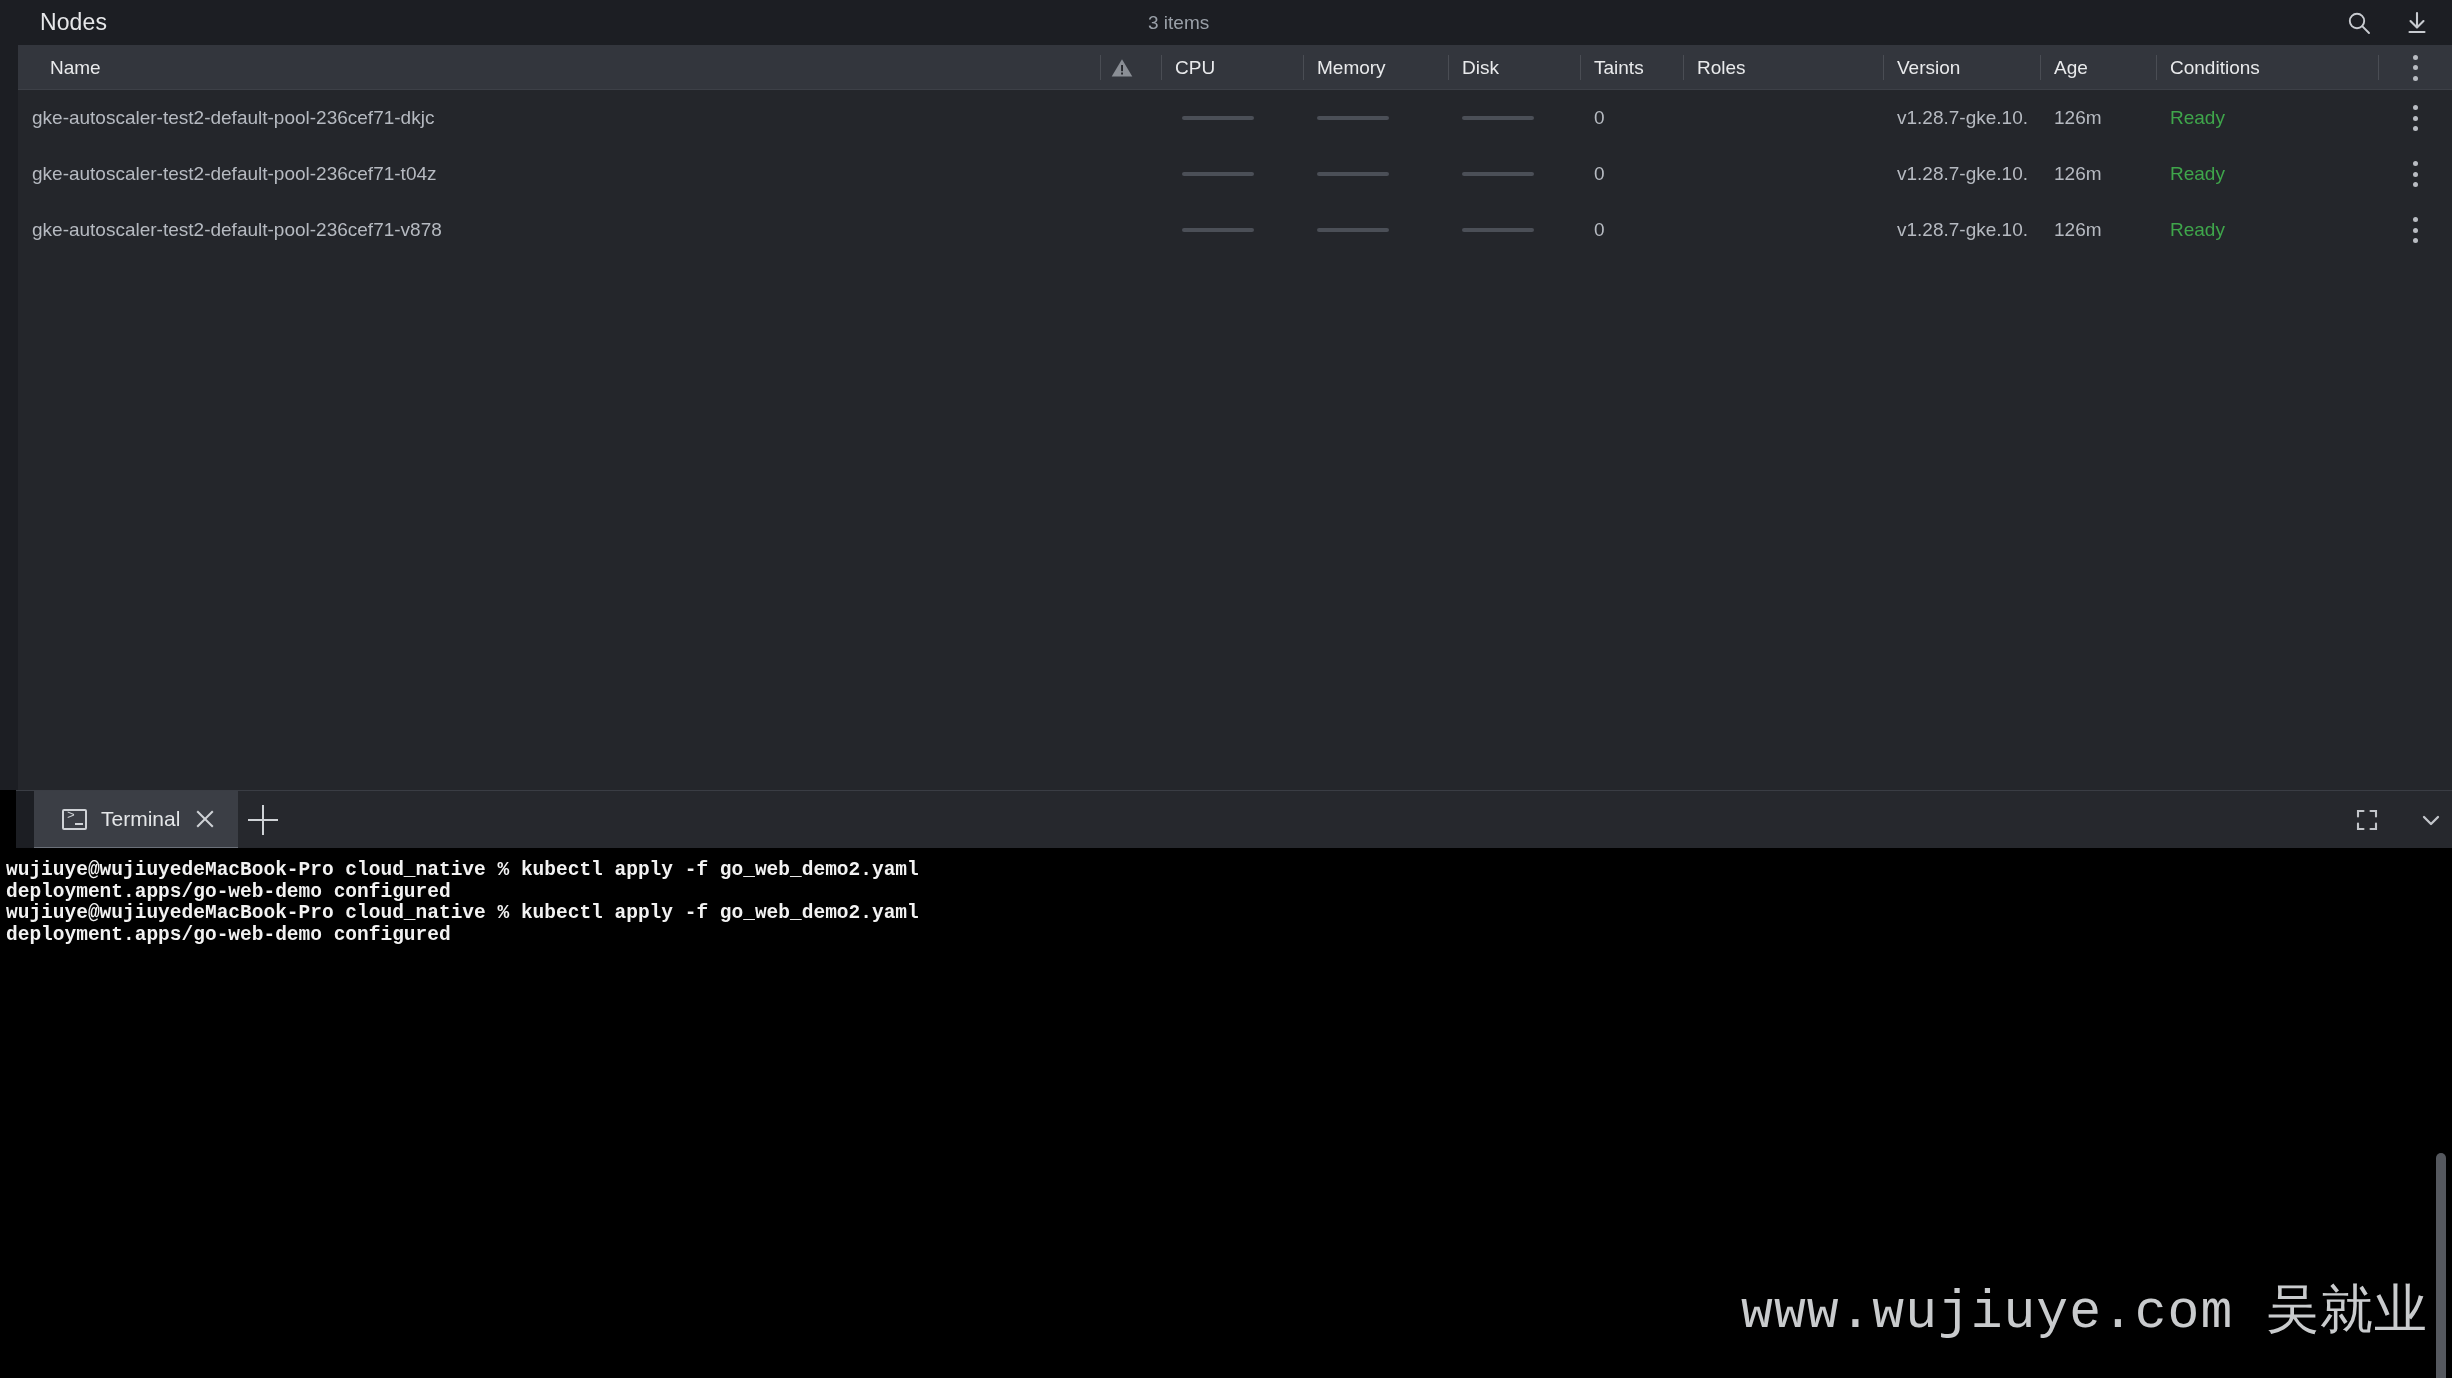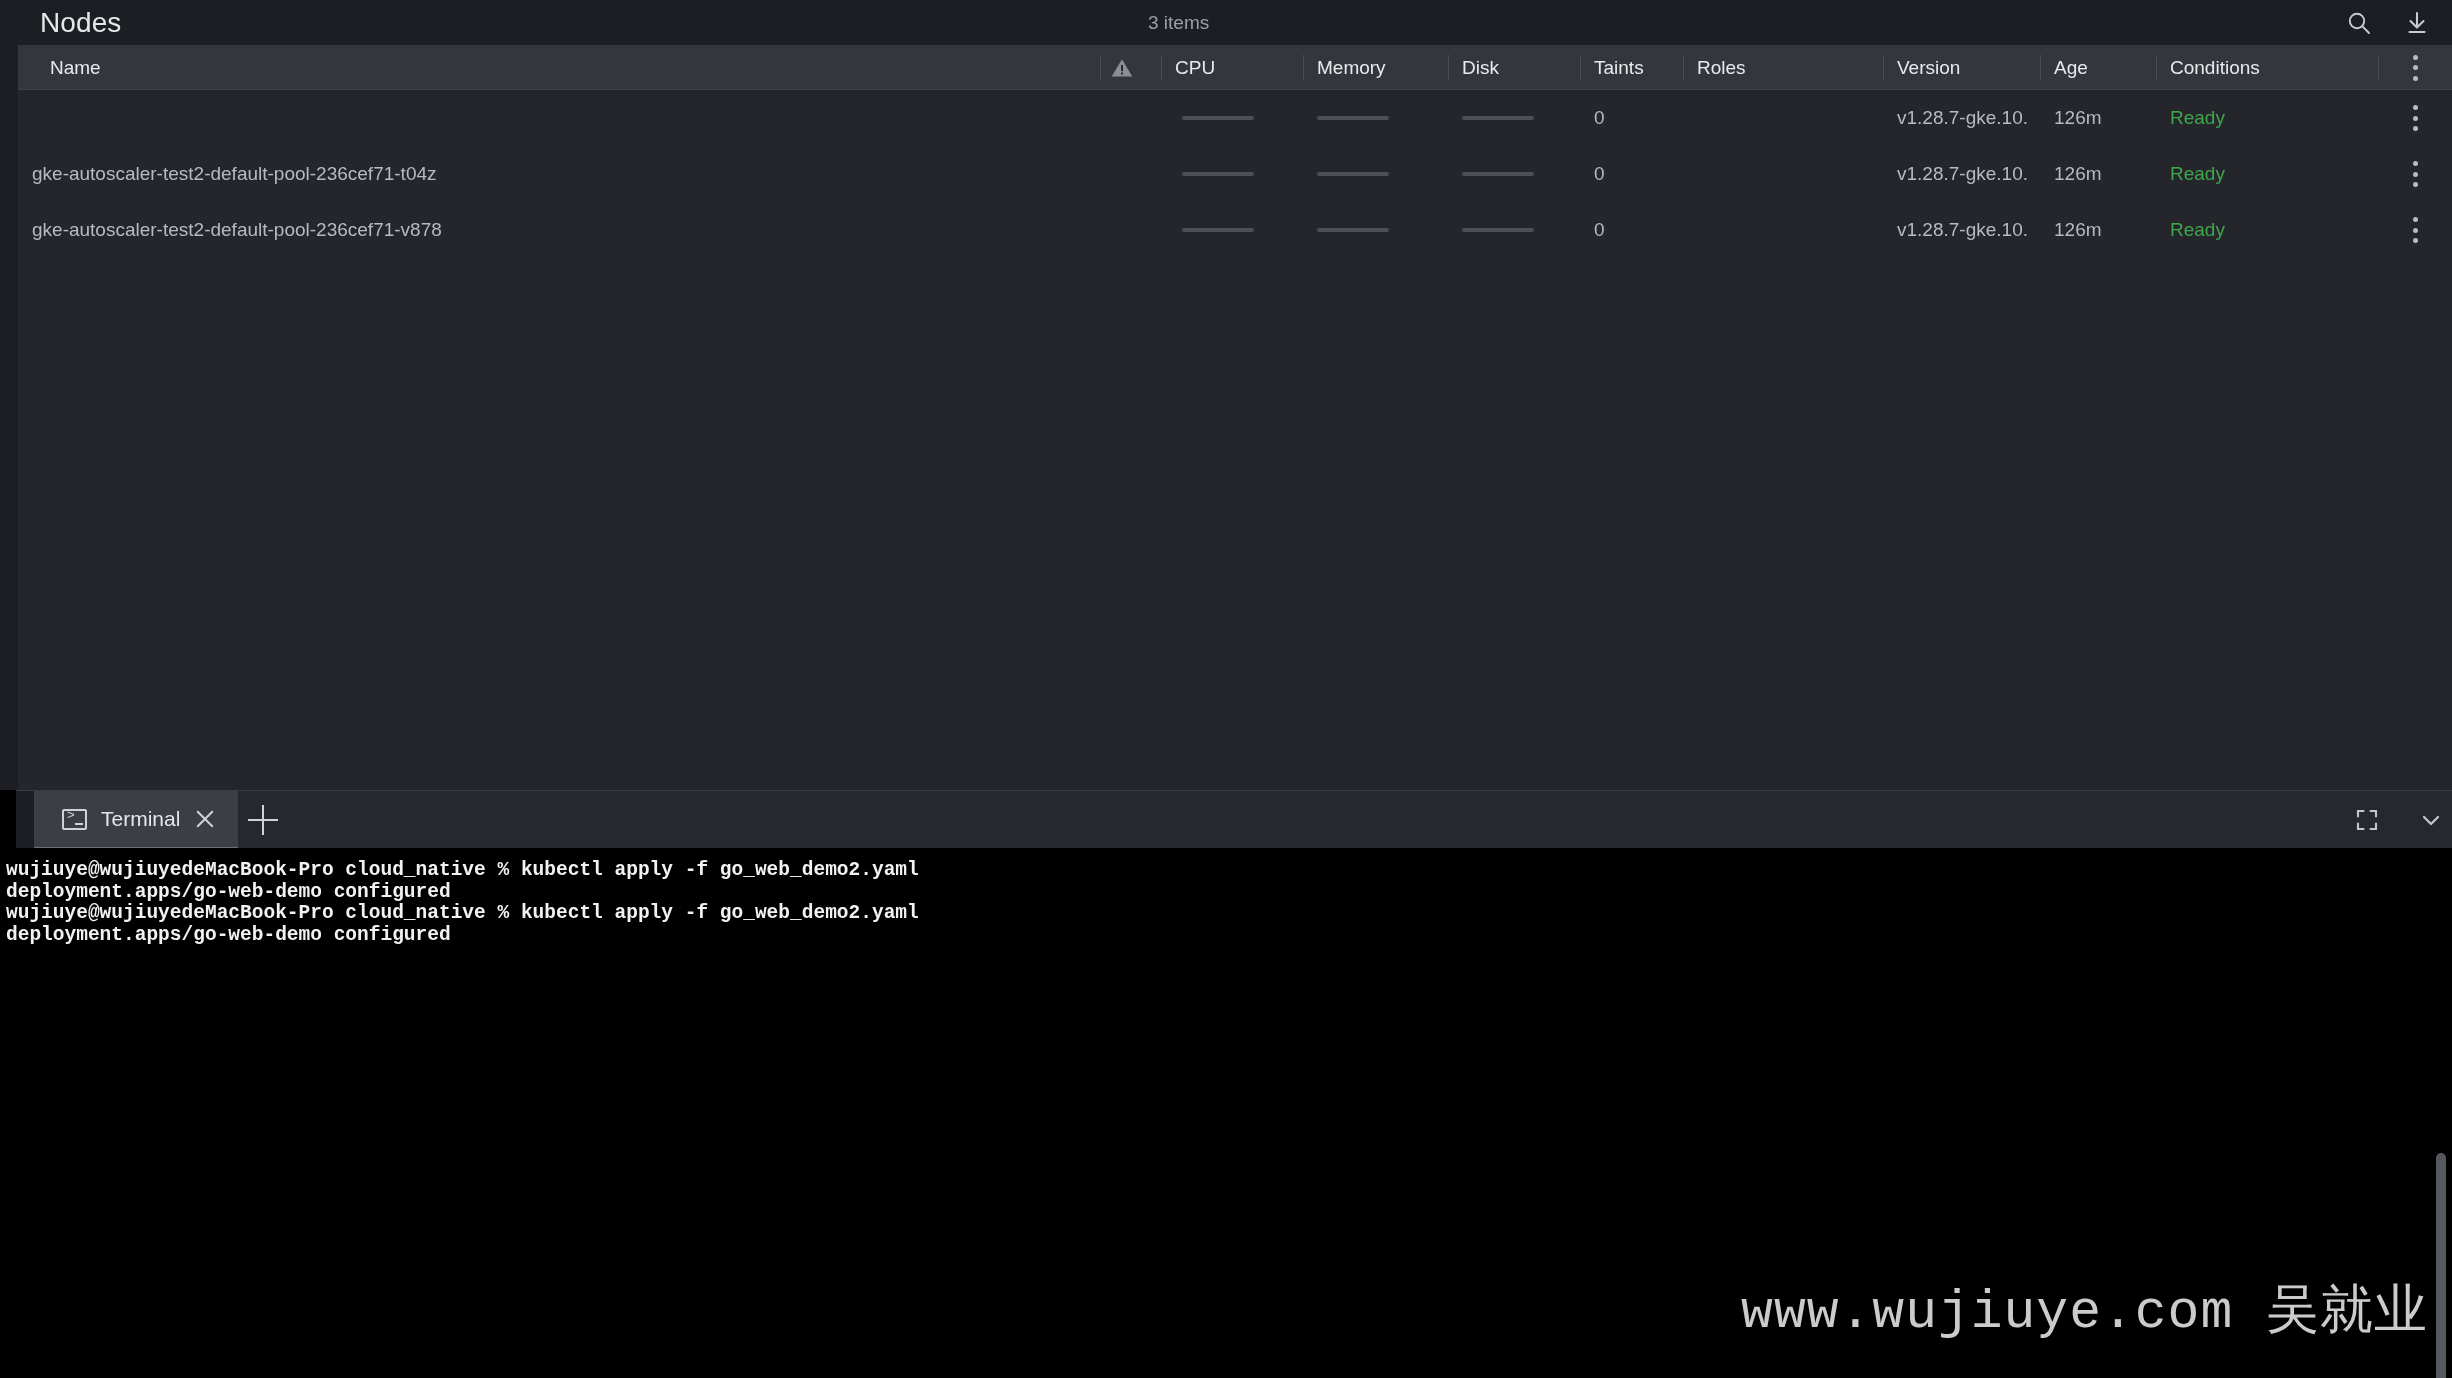--- a/index.html
+++ b/index.html
@@ -30,21 +30,21 @@
     left: 0; top: 0;
     width: 2452px;
     height: 45px;
     background: #1c1e23;
     display: flex;
     align-items: center;
   }
   .panel-title {
     position: absolute;
     left: 40px;
-    font-size: 28px;
+    font-size: 23px;
     color: #e6e7e9;
     letter-spacing: .1px;
   }
   .item-count {
     position: absolute;
     left: 1148px;
     font-size: 19px;
     color: #9aa0a8;
   }
   .topbar-actions {
@@ -311,20 +311,21 @@
               <i></i>
               <i></i>
               <i></i>
             </span>
         </div>
       </div>
 
       <div class="tbl-body">
 
         <div class="row">
+          <div class="cell name" style="left:0px;width:1082px;">gke-autoscaler-test2-default-pool-236cef71-dkjc</div>
           <div class="cell" style="left:1150px;width:130px;">
               <span class="bar"></span>
             </div>
           <div class="cell" style="left:1285px;width:135px;">
               <span class="bar"></span>
             </div>
           <div class="cell" style="left:1430px;width:130px;">
               <span class="bar"></span>
             </div>
           <div class="cell" style="left:1562px;width:105px;">0</div>

